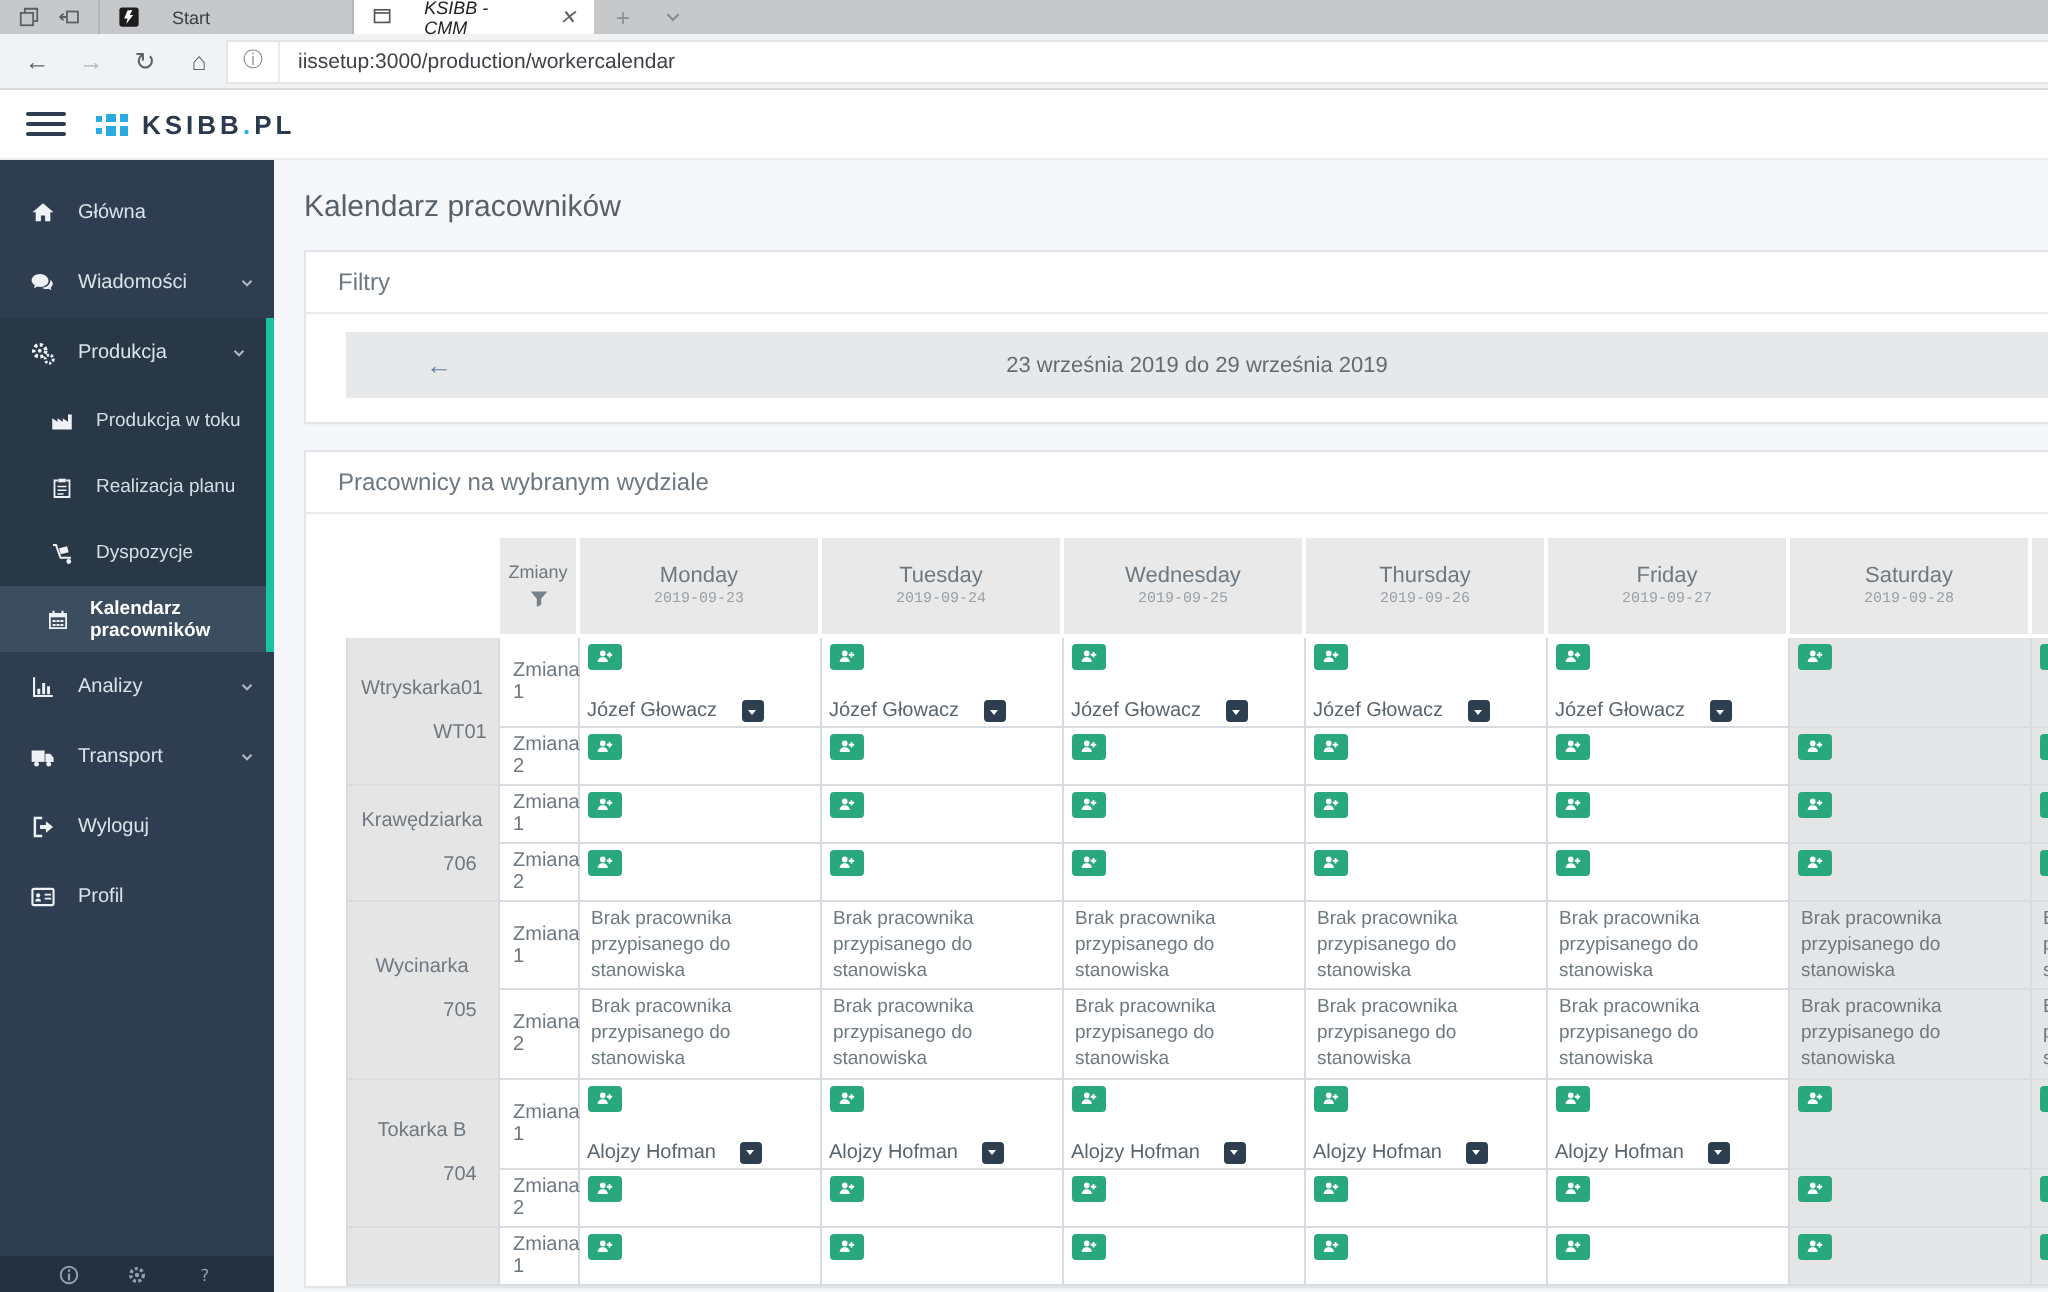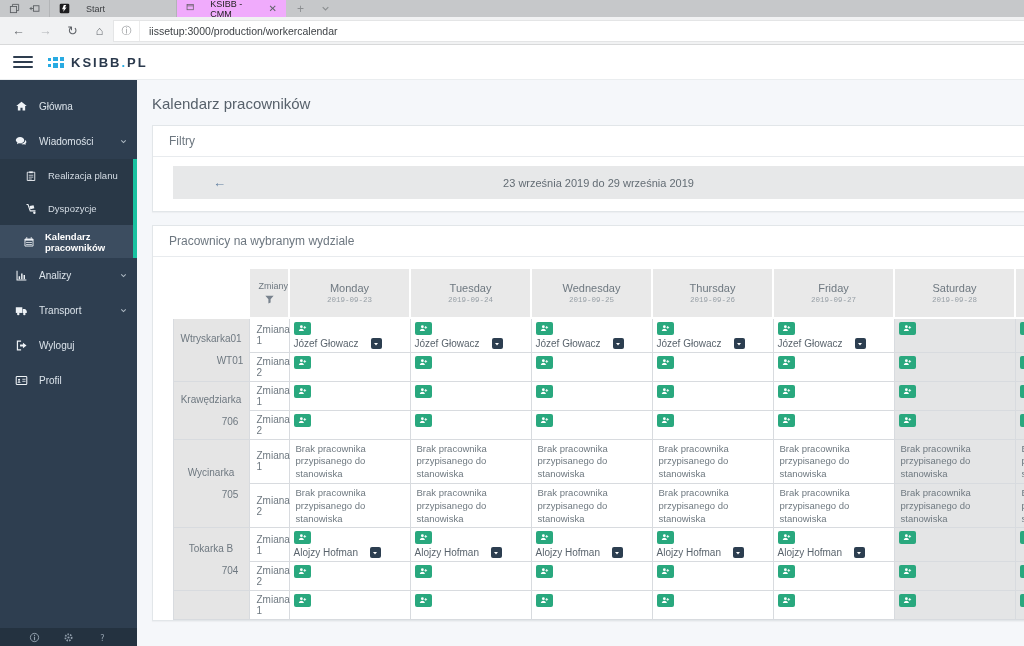--- a/index.html
+++ b/index.html
@@ -7,21 +7,21 @@
   body { font-family:"Liberation Sans", sans-serif; background:#f5f7fa; }
   svg { display:block; }
 
   
   .tabbar { height:17px; background:#c6c8ca; display:flex; align-items:stretch; font-size:9px; color:#3c3f42; }
   .aside-btns { display:flex; align-items:center; gap:9px; padding:0 9px; color:#5b5f63; }
   .aside-btns svg { width:11px; height:11px; }
   .tab { display:flex; align-items:center; gap:16px; padding:0 9px; cursor:pointer; }
   .tab-start { width:128px; border-left:1px solid #b3b5b7; border-right:1px solid #b3b5b7; }
   .tab-start .tile { width:11px; height:11px; }
-  .tab-active { background:#f0abfc; width:109px; color:#222; }
+  .tab-active { background:#ffffff; width:120px; color:#222;font-style:italic; }
   .tab-active .pgico { width:11px; height:11px; color:#555; }
   .tab-close { margin-left:auto; color:#5f6368; font-size:10px; cursor:pointer; }
   .newtab { padding:0 11px; color:#8b8e90; font-size:12px; display:flex; align-items:center; cursor:pointer; }
   .tab-chev { color:#8b8e90; display:flex; align-items:center; padding:0 6px; cursor:pointer; }
   .tab-chev svg { width:9px; height:9px; }
 
   .toolbar { height:28px; background:#f1f2f3; border-bottom:1px solid #d8d9da; display:flex; align-items:center; padding-left:5px; }
   .nav-btn { width:27px; text-align:center; font-size:12.5px; color:#5f6368; cursor:pointer; }
   .nav-btn.fwd { color:#b4b7ba; }
   .urlbox { flex:1; height:22px; background:#fff; border:1px solid #e4e5e6; border-right:none; display:flex; align-items:center; }
@@ -69,33 +69,33 @@
   .dept-label { margin-left:28px; font-size:10px; font-weight:bold; color:#4c555d; }
   .dept-select { flex:1; margin-left:14px; background:#fff; border:1px solid #c9ced3; height:27px; padding-top:2px; }
   .dept-option { height:14px; background:#2f9fdb; color:#fff; font-size:10px; line-height:14px; padding-left:6px; cursor:pointer; }
 
   .table-body { padding:10px 0 0 19px; }
   table.cal { border-collapse:collapse; table-layout:fixed; width:963px; }
   .cal th { background:#e9e9e9; border:2px solid #fff; font-weight:normal; vertical-align:middle; }
   .cal th.corner { background:transparent; }
   .dayname { font-size:11px; color:#6e7880; }
   .daydate { font-size:7.5px; color:#98a0a7; margin-top:2px;font-family:Liberation Mono, monospace; }
-  .shifts-h { font-size:9px; color:#6e7880;text-align:right; }
+  .shifts-h { font-size:9px; color:#6e7880; }
   .shifts-h .funnel { margin:3px auto 0; width:11px; height:11px; color:#78828d; cursor:pointer; }
   .cal td { border:1px solid #d8dbdf; }
   td.station { background:#e5e5e5; text-align:center; font-size:10px; color:#6e7880; vertical-align:middle; }
   .station-name { display:block; }
   .station-code { display:block; margin-top:11px;margin-left:38px; }
   td.shift { font-size:10px; color:#6e7880; padding-left:7px; vertical-align:middle; }
   td.day { vertical-align:top; padding:3px 4px 2px; }
   td.day.weekend { background:#e4e5e6; }
   td.day.missing { font-size:9.5px; color:#6f7980; line-height:1.35; padding:3px 6px 2px; }
   .add-btn { width:17px; height:13px; background:#29a87e; border-radius:2px; display:flex; align-items:center; justify-content:center; cursor:pointer; }
   .add-btn svg { width:9px; height:9px; color:#fff; }
-  .worker-line { margin-top:3px; font-size:10px; color:#5a646d; white-space:nowrap; display:flex; align-items:center; gap:12px; }
+  .worker-line { margin-top:15px; font-size:10px; color:#5a646d; white-space:nowrap; display:flex; align-items:center; gap:12px; }
   .worker-badge { width:11px; height:11px; background:#2c3e50; border-radius:2px; display:inline-flex; align-items:center; justify-content:center; cursor:pointer; }
   .worker-badge svg { width:8px; height:8px; color:#fff; }
 </style>
 </head>
 <body>
 
 <div class="tabbar">
   <div class="aside-btns">
     <span>
         <svg viewBox="0 0 16 16">
@@ -191,20 +191,43 @@
             </svg>
           </span>
           <span>Wiadomości</span>
           <span class="chev">
             <svg viewBox="0 0 16 16">
               <path fill="none" stroke="currentColor" stroke-width="1.8" d="M4 6l4 4 4-4"></path>
             </svg>
           </span>
         </div>
         <div class="nav-group">
+          <div class="nav-item">
+            <span class="ico">
+              <svg viewBox="0 0 16 16">
+                <circle cx="6" cy="6.6" r="3.7" fill="none" stroke="currentColor" stroke-width="2.2" stroke-dasharray="1.9 1.5"></circle>
+                <circle cx="6" cy="6.6" r="1.2" fill="currentColor"></circle>
+                <circle cx="11.8" cy="11.8" r="2.5" fill="none" stroke="currentColor" stroke-width="1.8" stroke-dasharray="1.4 1.1"></circle>
+              </svg>
+            </span>
+            <span>Produkcja</span>
+            <span class="chev">
+              <svg viewBox="0 0 16 16">
+                <path fill="none" stroke="currentColor" stroke-width="1.8" d="M4 6l4 4 4-4"></path>
+              </svg>
+            </span>
+          </div>
+          <div class="nav-item sub">
+            <span class="ico">
+              <svg viewBox="0 0 16 16">
+                <path fill="currentColor" d="M1.5 13V5.5L5 7.8V5.5L8.5 7.8V5.5L12 7.8V3h2.5v10z"></path>
+              </svg>
+            </span>
+            <span>Produkcja w toku</span>
+          </div>
           <div class="nav-item sub">
             <span class="ico">
               <svg viewBox="0 0 16 16">
                 <path fill="currentColor" d="M5.5 1.8h5v2.4h-5z"></path>
                 <path fill="none" stroke="currentColor" stroke-width="1.2" d="M10.8 3h2.2v11H3V3h2.2"></path>
                 <path fill="none" stroke="currentColor" stroke-width="1" d="M5 7h6M5 9.5h6M5 12h4"></path>
               </svg>
             </span>
             <span>Realizacja planu</span>
           </div>

